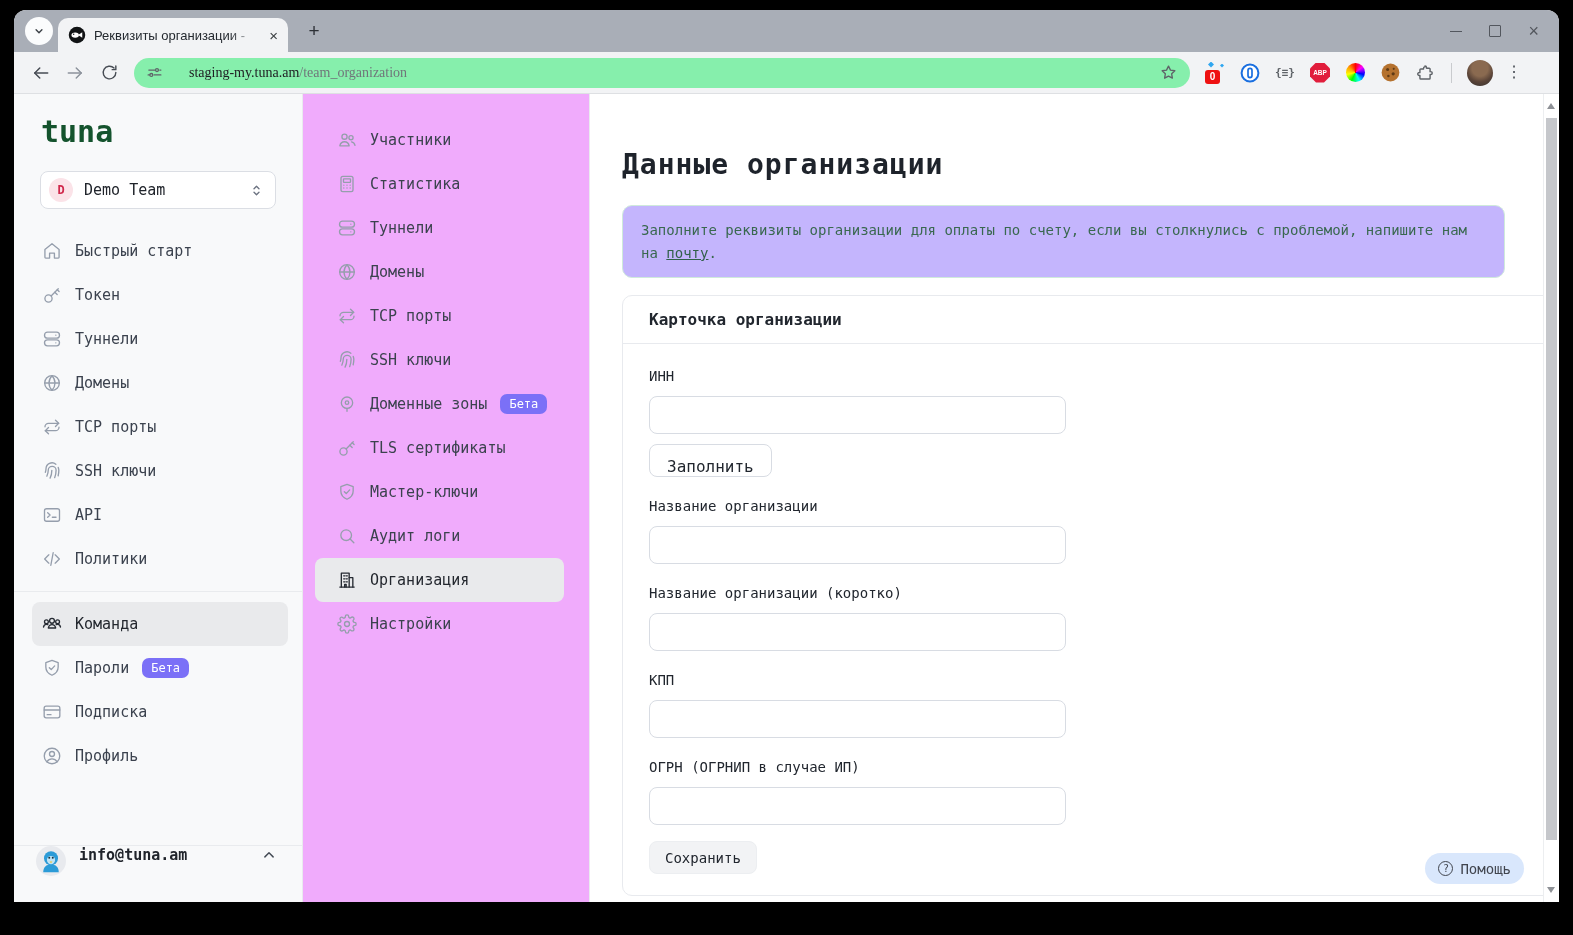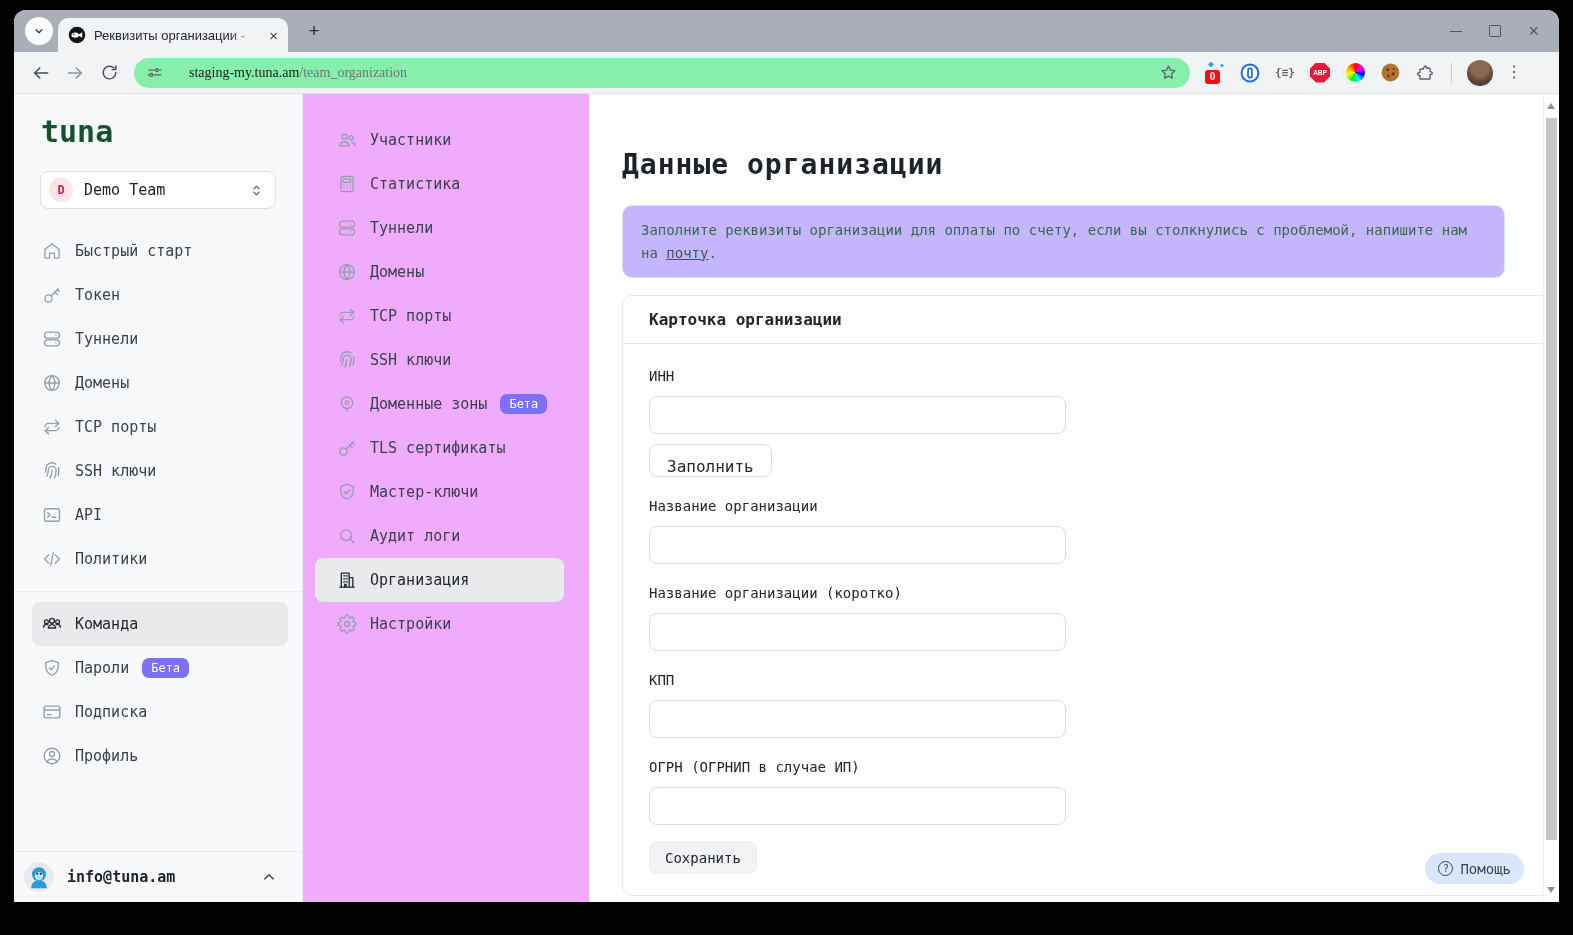--- a/index.html
+++ b/index.html
@@ -69,22 +69,22 @@
   .nav{padding:20px 14px 0 18px;}
   .nav-item{height:44px;display:flex;align-items:center;gap:13px;padding:0 8px 0 10px;border-radius:8px;
             color:#3b424e;font-size:15px;white-space:nowrap;}
   .nav-item.selected{background:#e9eaec;color:#23272e;}
   .nav-ic{width:20px;height:20px;fill:none;stroke:#959eac;stroke-width:1.6;stroke-linecap:round;
           stroke-linejoin:round;flex-shrink:0;}
   .selected .nav-ic{stroke:#262b33;}
   .nav-divider{height:1px;background:#e9ebee;margin:10px -14px 10px -18px;}
   .beta-badge{background:#7b70f7;color:#fff;font-size:12px;padding:2.5px 9px;border-radius:7px;line-height:1.2;}
 
-  .user-row{position:absolute;left:0;right:0;bottom:0;height:51px;border-top:1px solid #e9ebee;display:flex;
-            align-items:center;padding:0 24px 0 10px;gap:13px;box-sizing:border-box;}
+  .user-row{position:absolute;left:0;right:0;bottom:0;height:57px;border-top:1px solid #e9ebee;display:flex;
+            align-items:flex-start;padding:0 24px 0 22px;gap:13px;box-sizing:border-box;}
   .user-email{font-size:15px;font-weight:bold;color:#20242b;}
   .user-chevron{margin-left:auto;}
 
   .sidebar2{width:287px;background:#f0abfc;border-right:1px solid #e9ebee;flex-shrink:0;box-sizing:border-box;
             padding:24px 25px 0 12px;}
   .sidebar2 .nav-item{padding:0 10px 0 22px;}
 
   .main{flex:1;position:relative;background:#fff;overflow:hidden;}
   .main-inner{padding:54px 0 0 32px;}
   .page-title{font-size:28px;font-weight:bold;color:#1e232b;letter-spacing:1px;line-height:34px;}

